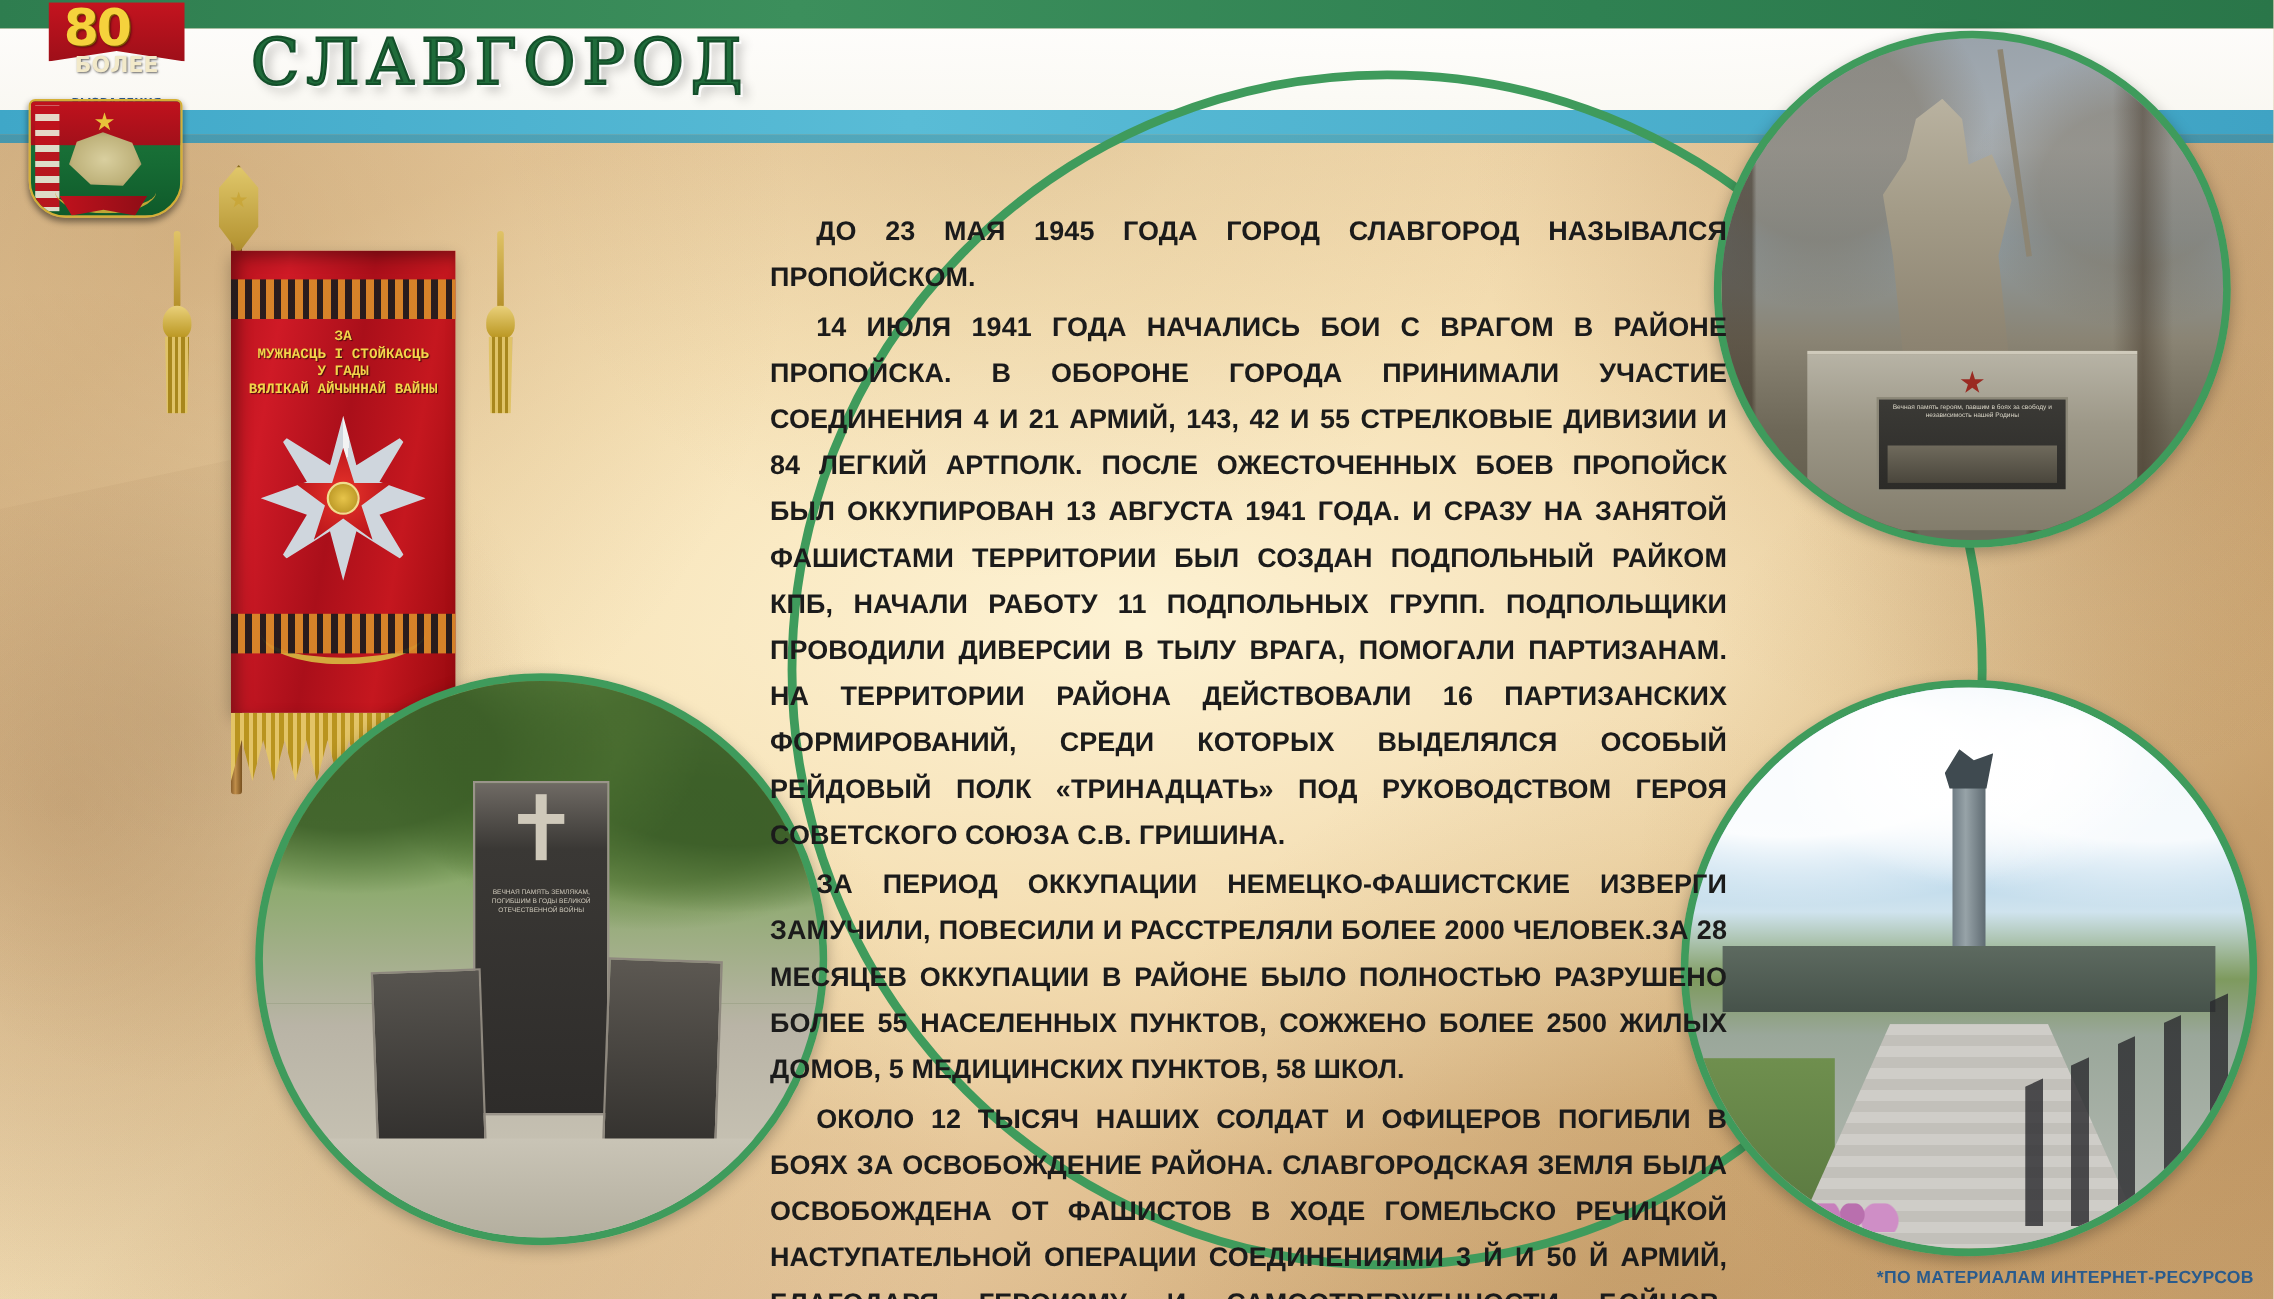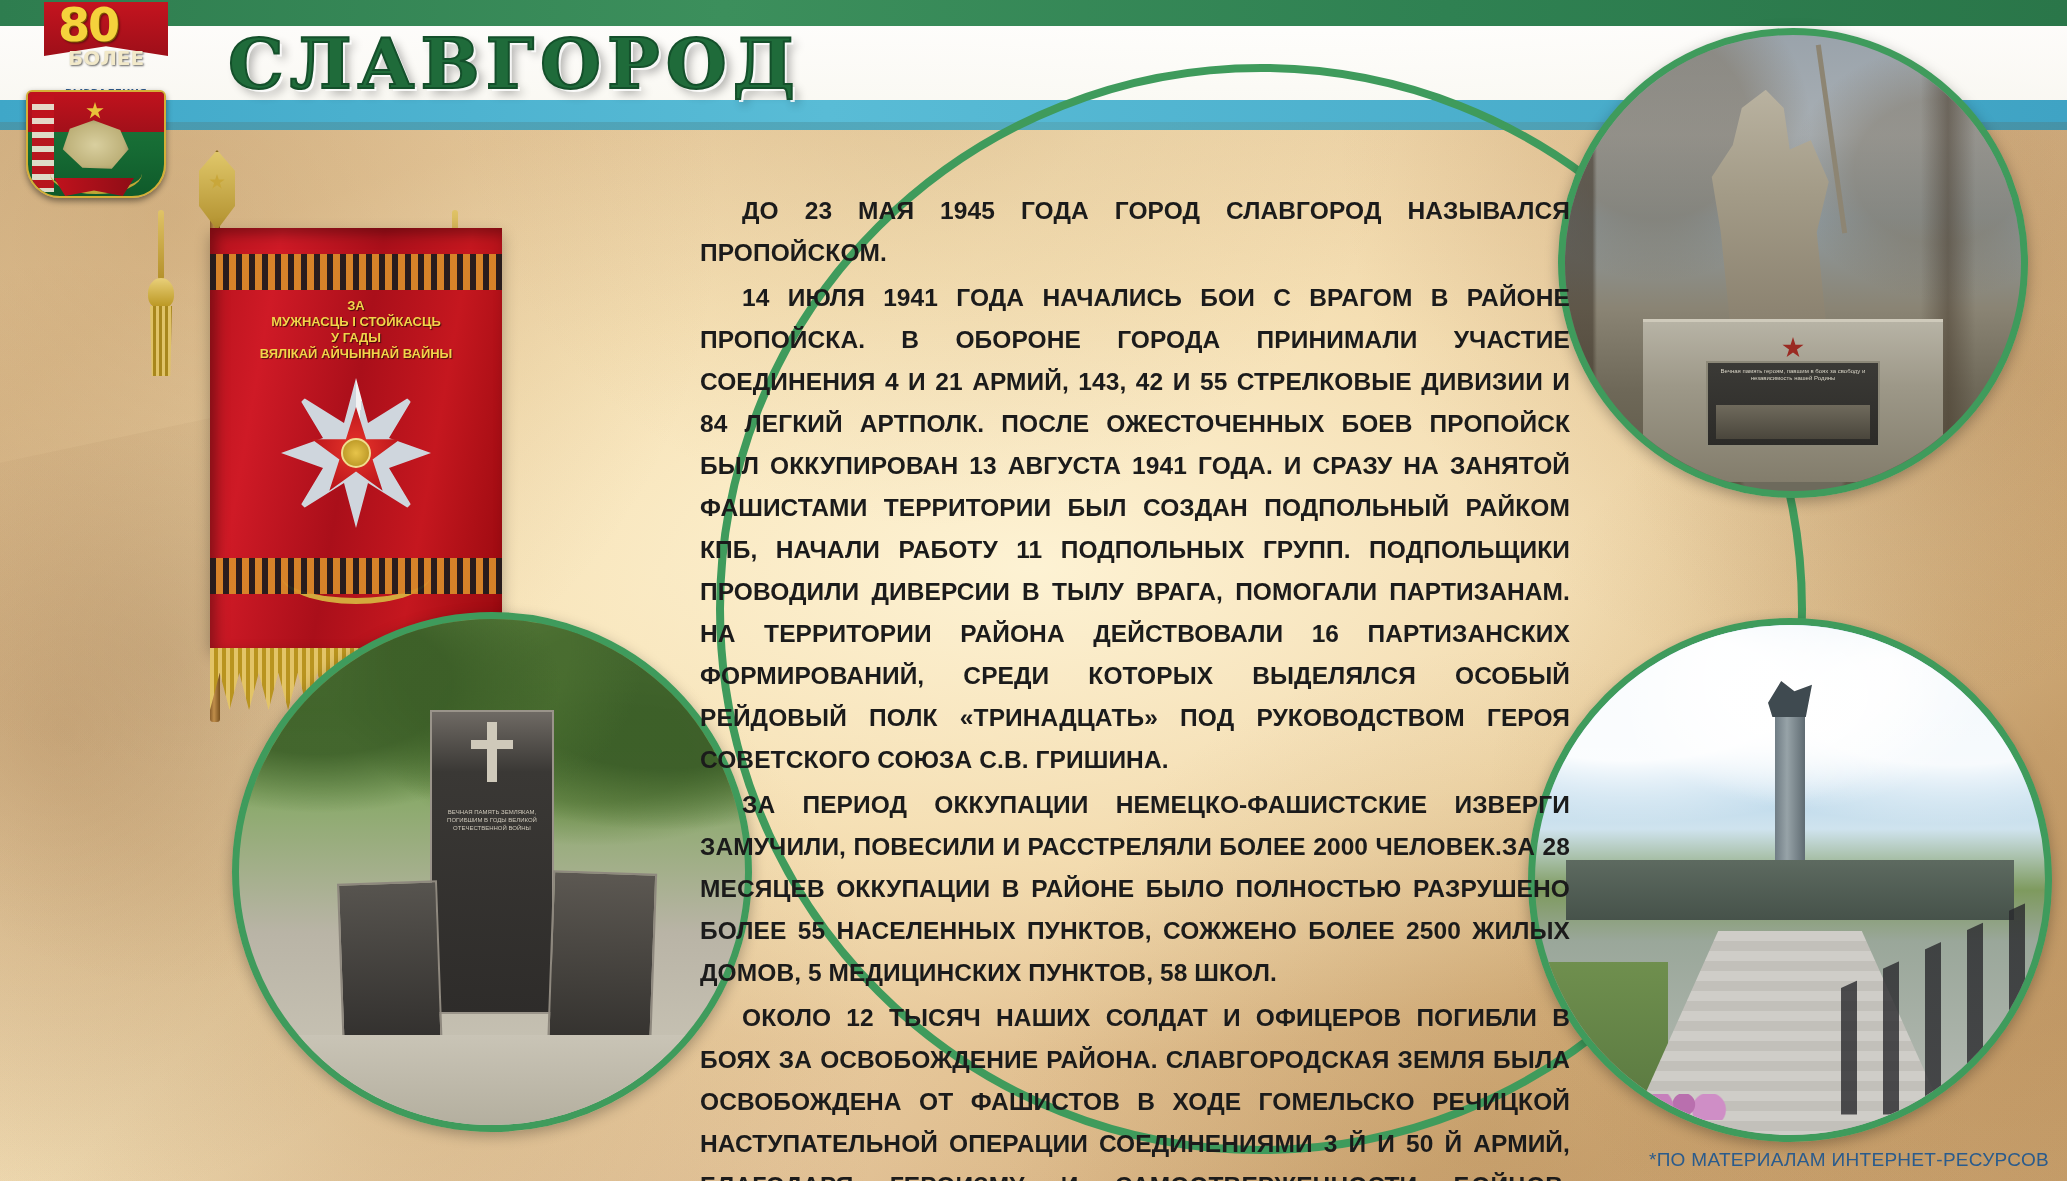--- a/index.html
+++ b/index.html
@@ -163,22 +163,22 @@
     width: 80px; height: 18px;
     background: linear-gradient(90deg,#c0121d, #8f0d16);
     clip-path: polygon(0 0, 100% 0, 86% 100%, 50% 70%, 14% 100%);
   }
 
   
   .city-title {
     position: absolute;
     left: 228px; top: 22px;
     font-family: "DejaVu Serif", serif;
-    font-weight: 700;
-    font-size: 70px;
+    font-weight: 400;
+    font-size: 58px;
     letter-spacing: 6px;
     color: #1f6b3a;
     text-shadow:
       3px 3px 0 rgba(255,255,255,.85),
       6px 6px 10px rgba(0,0,0,.30);
     -webkit-text-stroke: 2px #14502b;
     white-space: nowrap;
     text-align: center;
   }
 
@@ -427,23 +427,24 @@
   .banner-finial::after {
     content: "";
     position: absolute; left: 50%; top: 22px;
     transform: translateX(-50%);
     width: 16px; height: 16px;
     background: #c9a73a;
     clip-path: polygon(50% 0%, 61% 35%, 98% 35%, 68% 57%, 79% 91%, 50% 70%, 21% 91%, 32% 57%, 2% 35%, 39% 35%);
   }
   .banner-cloth {
     position: absolute; left: 118px; top: 78px;
-    width: 292px; height: 420px;
+    width: 204px; height: 420px;
     background: linear-gradient(100deg,#b7121d 0%, #cf1a26 20%, #aa0f1a 48%, #c5171f 72%, #98090f 100%);
     box-shadow: 6px 6px 14px rgba(0,0,0,.35) inset, 0 6px 14px rgba(0,0,0,.28);
+    font-family: Liberation Mono, monospace;
   }
   .banner-cloth .stripes {
     position: absolute; left: 0; top: 26px; width: 100%; height: 36px;
     background: repeating-linear-gradient(90deg,#1d1d1d 0 6px, #d98c2a 6px 13px);
     opacity: .92;
   }
   .banner-cloth .stripes.b2 { top: 330px; }
   .banner-cloth .caption {
     position: absolute; left: 10px; right: 10px; top: 70px;
     color: #f2d44a;
@@ -517,22 +518,22 @@
     width: 22px; height: 70px;
     background: repeating-linear-gradient(90deg,#e0c367 0 3px,#a8871c 3px 6px);
     clip-path: polygon(0 0,100% 0,92% 100%,8% 100%);
   }
 
   
   .footnote {
     position: absolute;
     right: 18px; bottom: 10px;
     font-family: "Liberation Sans", sans-serif;
-    font-weight: 400;
-    font-size: 19px;
+    font-weight: 700;
+    font-size: 16px;
     color: #2a5b8c;
     text-transform: uppercase;
     letter-spacing: .3px;
   }
 </style>
 </head>
 <body>
 
 <div id="poster">
 

